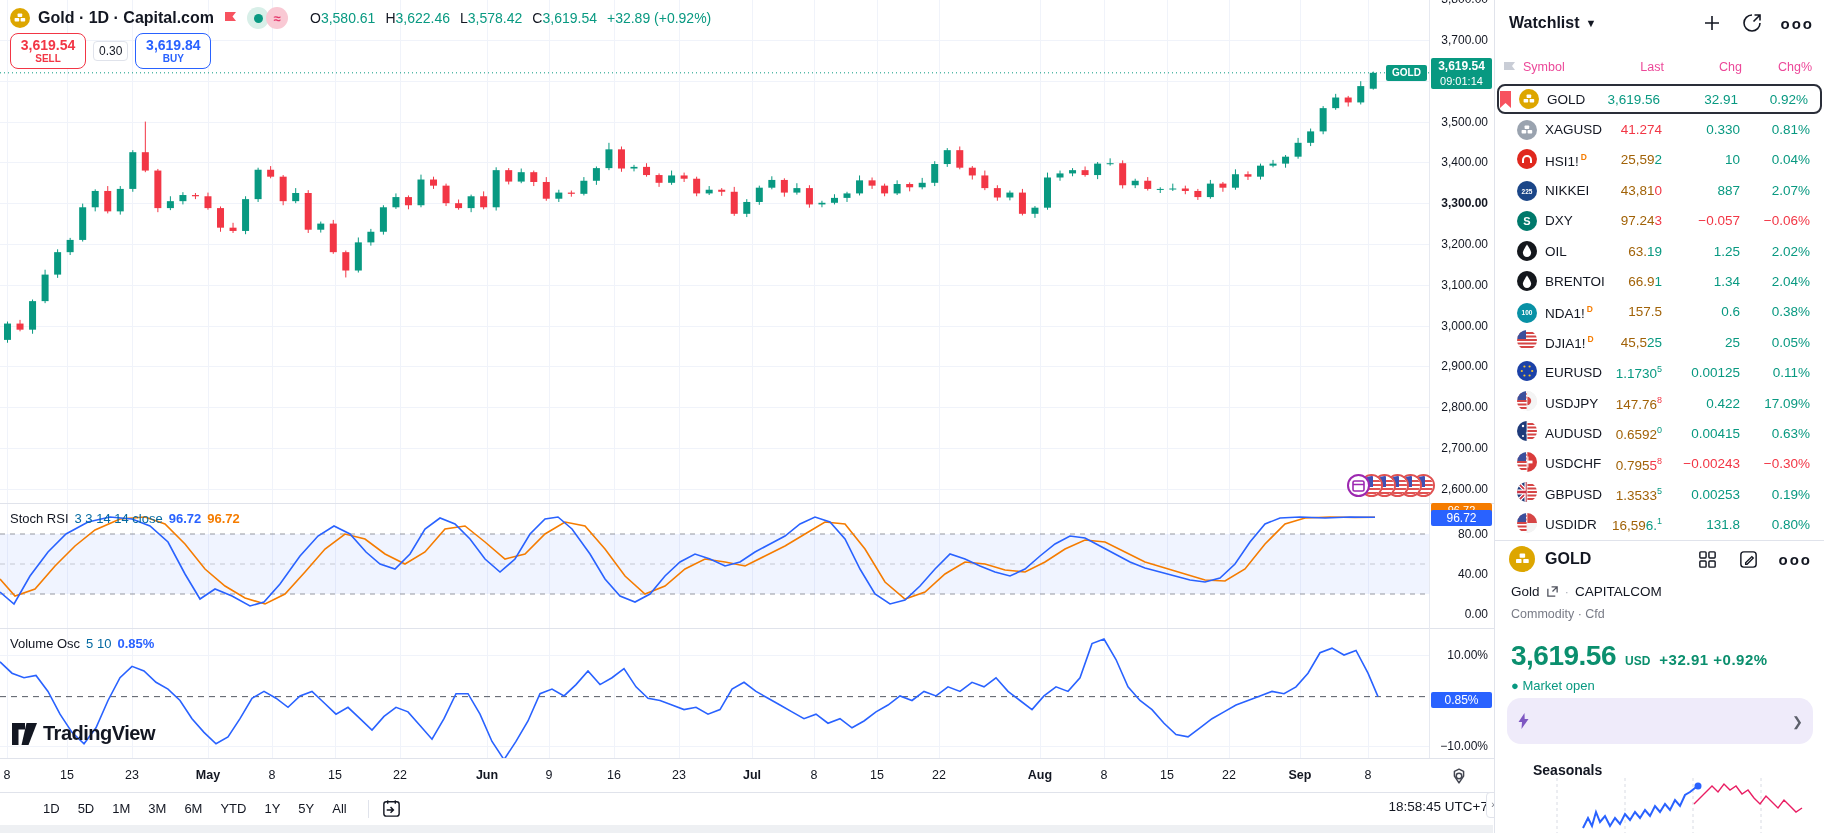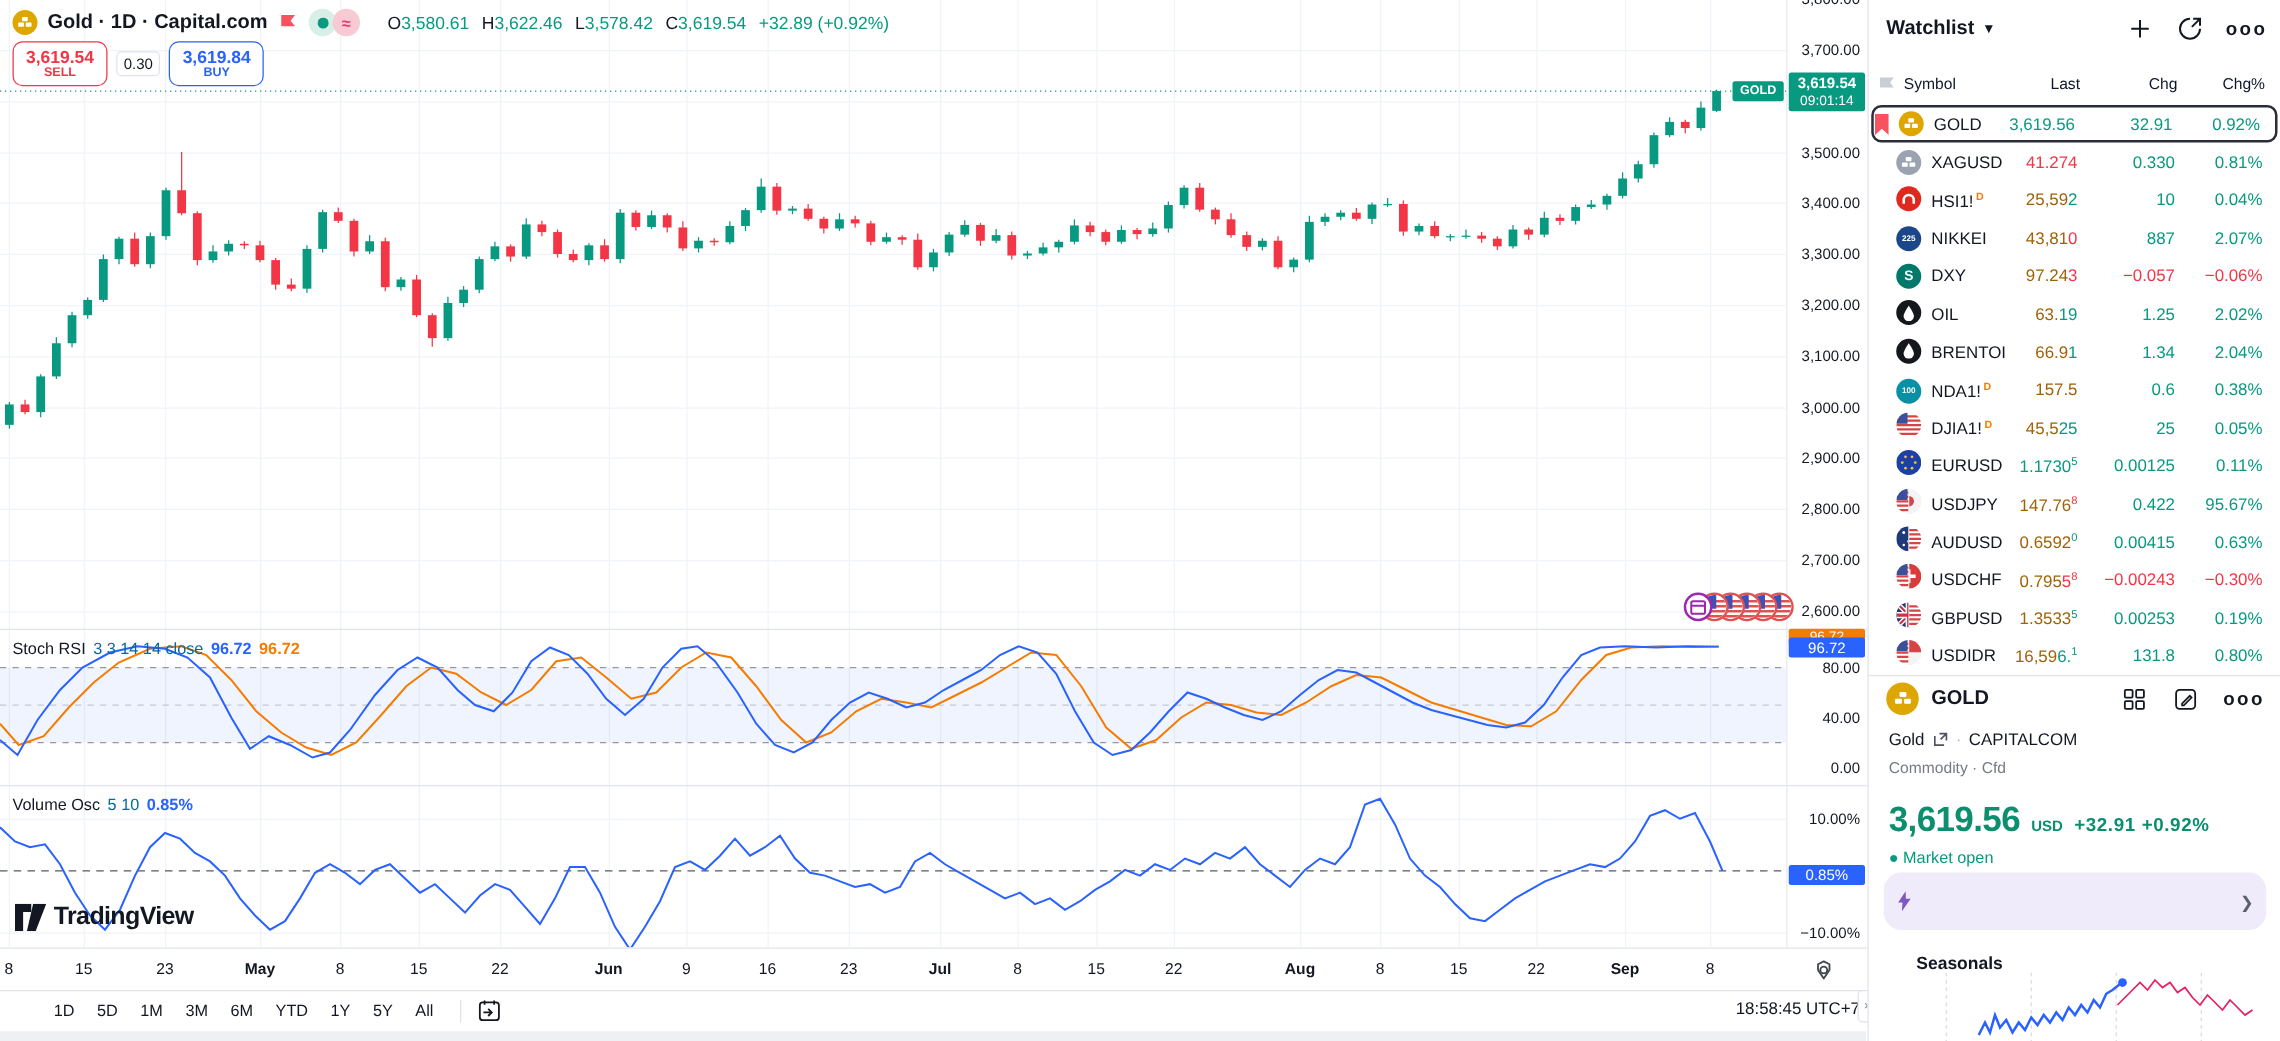--- a/index.html
+++ b/index.html
@@ -72,21 +72,21 @@
 
   
   #collapse-handle { position:absolute; left:1486px; top:792px; width:14px; height:26px; background:#fff; border:1px solid #e0e3eb; border-radius:4px; color:#787b86; font-size:10px; line-height:24px; text-align:center; }
 
   
   #sidebar { left:1494px; top:0; width:330px; height:833px; border-left:1px solid #e0e3eb; background:#fff; }
   #wl-header { position:absolute; left:14px; top:12px; right:10px; display:flex; align-items:center; }
   #wl-title { font-size:16px; font-weight:700; }
   #wl-chevron { margin-left:6px; color:#131722; font-size:11px; }
   #wl-icons { margin-left:auto; display:flex; gap:18px; align-items:center; color:#131722; }
-  #wl-cols { position:absolute; left:8px; right:8px; top:60px; height:18px; font-size:12.5px; color:#0f172a; }
+  #wl-cols { position:absolute; left:8px; right:8px; top:60px; height:18px; font-size:12.5px; color:#ec4899; }
   #wl-cols .c-sym { position:absolute; left:20px; }
   #wl-cols .c-last { position:absolute; right:152px; }
   #wl-cols .c-chg { position:absolute; right:74px; }
   #wl-cols .c-chgp { position:absolute; right:4px; }
   #wl-rows { position:absolute; left:2px; right:2px; top:84px; }
   .wl-row { position:relative; height:30.4px; display:flex; align-items:center; padding:0 8px 0 6px; border-radius:8px; }
   .wl-row.selected { border:2px solid #2a2e39; }
   .wl-flag { width:12px; flex:0 0 12px; height:16px; position:relative; }
   .wl-ico { margin-left:2px; }
   .wl-sym { font-size:13.5px; color:#131722; margin-left:8px; white-space:nowrap; }
@@ -536,21 +536,21 @@
       </div>
 
     <div id="symbol-tag">GOLD</div>
     <div id="price-axis">
       <div id="price-ticks">
           <div class="ax-tick" style="top: -0.8px;">3,800.00</div>
           <div class="ax-tick" style="top: 40px;">3,700.00</div>
           <div class="ax-tick" style="top: 80.8px;">3,600.00</div>
           <div class="ax-tick" style="top: 121.6px;">3,500.00</div>
           <div class="ax-tick" style="top: 162.4px;">3,400.00</div>
-          <div class="ax-tick" style="top: 203.2px;">3,300.00</div>
+          <div class="ax-tick" style="top: 203.2px; font-weight: bold;">3,300.00</div>
           <div class="ax-tick" style="top: 244px;">3,200.00</div>
           <div class="ax-tick" style="top: 284.8px;">3,100.00</div>
           <div class="ax-tick" style="top: 325.6px;">3,000.00</div>
           <div class="ax-tick" style="top: 366.4px;">2,900.00</div>
           <div class="ax-tick" style="top: 407.2px;">2,800.00</div>
           <div class="ax-tick" style="top: 448px;">2,700.00</div>
           <div class="ax-tick" style="top: 488.8px;">2,600.00</div>
           <div class="ax-tick" style="top: 534px;">80.00</div>
           <div class="ax-tick" style="top: 574px;">40.00</div>
           <div class="ax-tick" style="top: 614px;">0.00</div>
@@ -801,21 +801,21 @@
                 </g>
                 <g clip-path="url(#cr10)">
                   <rect width="20" height="20" fill="#f4f4f4"></rect>
                   <circle cx="10" cy="10" r="4.2" fill="#d64545"></circle>
                 </g>
               </svg>
             </span></span>
           <span class="wl-sym">USDJPY</span>
           <span class="wl-last"><span class="n">147.76</span><sup class="mini down">8</sup></span>
           <span class="wl-chg up">0.422</span>
-          <span class="wl-chgp up">95.67%</span>
+          <span class="wl-chgp up">17.09%</span>
         </div>
         <div class="wl-row">
           <span class="wl-flag"></span>
           <span class="wl-ico"><span class="sym-ico" style="background:#eee">
               <svg width="20" height="20" viewBox="0 0 20 20">
                 <defs>
                   <clipPath id="cl11">
                     <rect x="0" y="0" width="9.6" height="20"></rect>
                   </clipPath>
                   <clipPath id="cr11">

